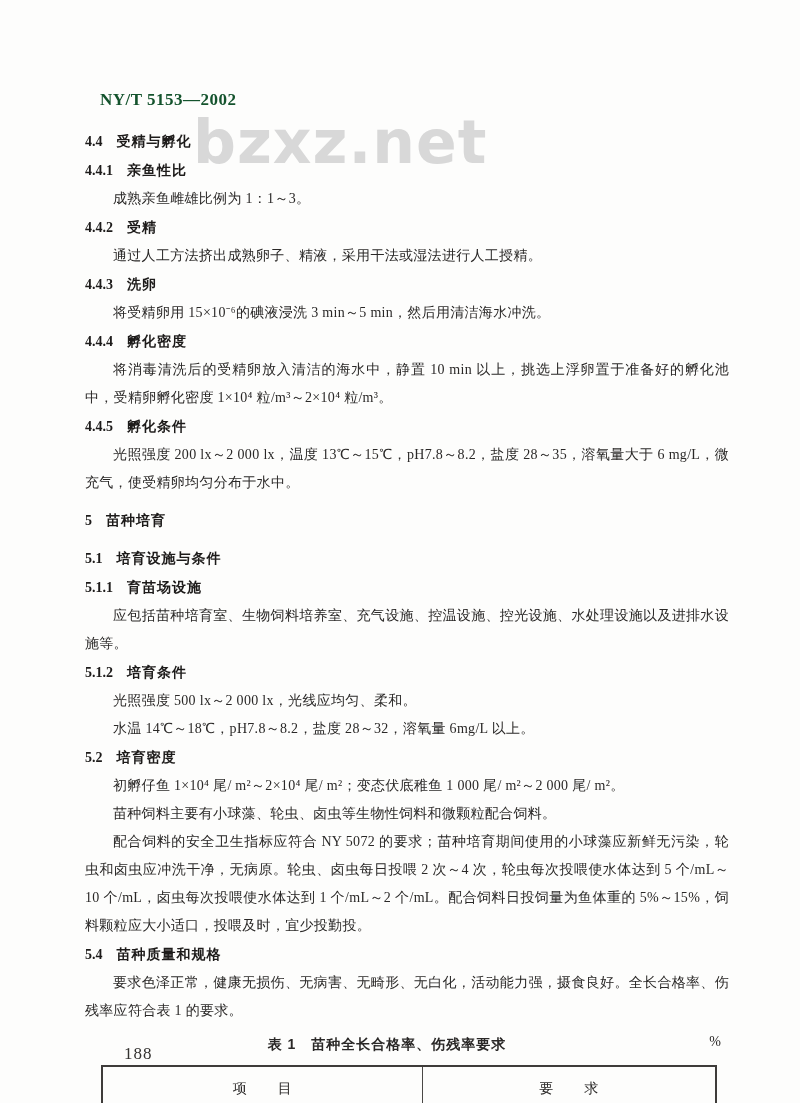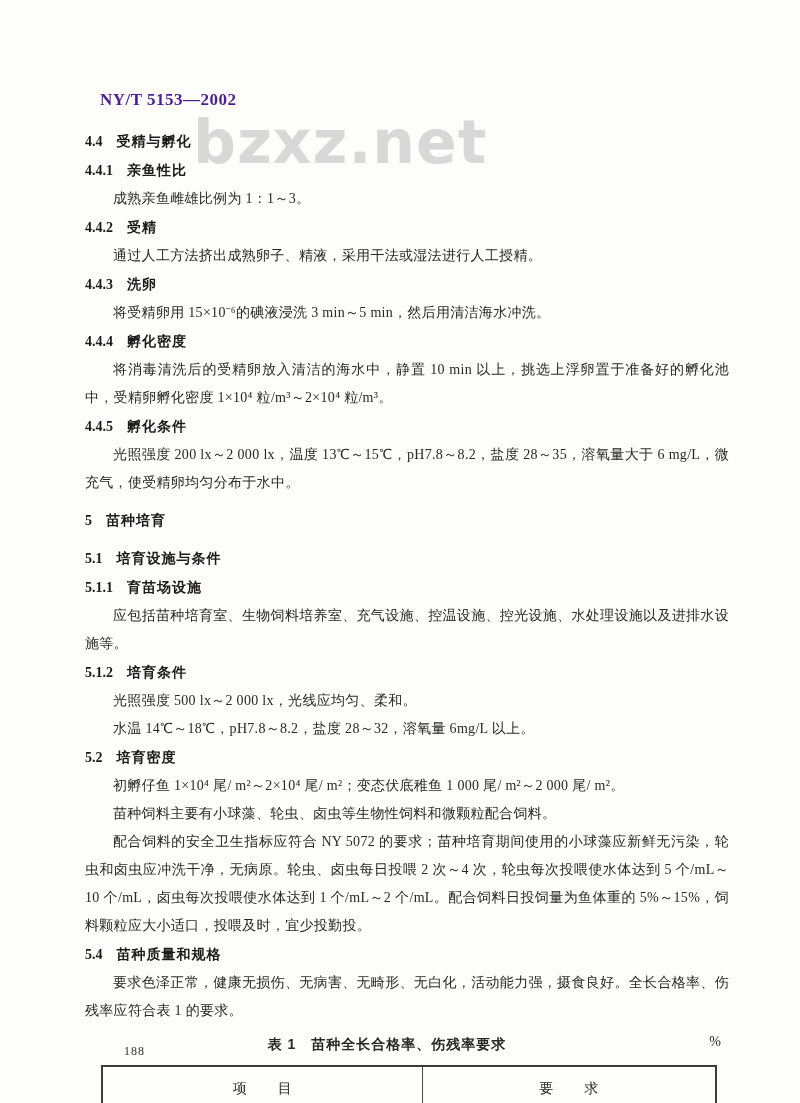--- a/index.html
+++ b/index.html
@@ -18,21 +18,21 @@
     font-weight:bold;
     font-size:60px; line-height:1;
     color:#d8d8d8;
     letter-spacing:1px;
     user-select:none;
   }
   .doc-header {
     position:absolute; left:100px; top:90px; z-index:2;
     font-family:"Liberation Serif", serif;
     font-weight:bold; font-size:17px; letter-spacing:0.5px;
-    color:#4c1d95;
+    color:#14532d;
   }
   .content {
     position:absolute; left:85px; top:127px; width:644px; z-index:2;
     font-size:14px; line-height:28px;
     color:#2a2827;
   }
   .h1, .h2, .h3 {
     font-family:"Liberation Sans", sans-serif;
     font-weight:bold; color:#1d1b1a;
     margin:0;
@@ -75,21 +75,21 @@
     font-size:14px;
     padding:8px;
     letter-spacing:1px;
     color:#2a2827;
   }
   table.std-table thead tr { height:34px; }
   table.std-table tbody tr { height:36px; }
   table.std-table th:first-child, table.std-table td:first-child { width:49.4%; }
   .page-number {
     position:absolute; left:124px; top:1044px; z-index:2;
-    font-size:12px; letter-spacing:1px; color:#33312f;
+    font-size:17px; letter-spacing:1px; color:#33312f;
   }
 </style>
 </head>
 <body>
 
 <div class="page">
   <div class="watermark">bzxz.net</div>
   <div class="doc-header">NY/T 5153—2002</div>
   <div class="content" id="content">
       <div class="h2"><span class="hnum">4.4</span><span class="htitle">受精与孵化</span></div>

